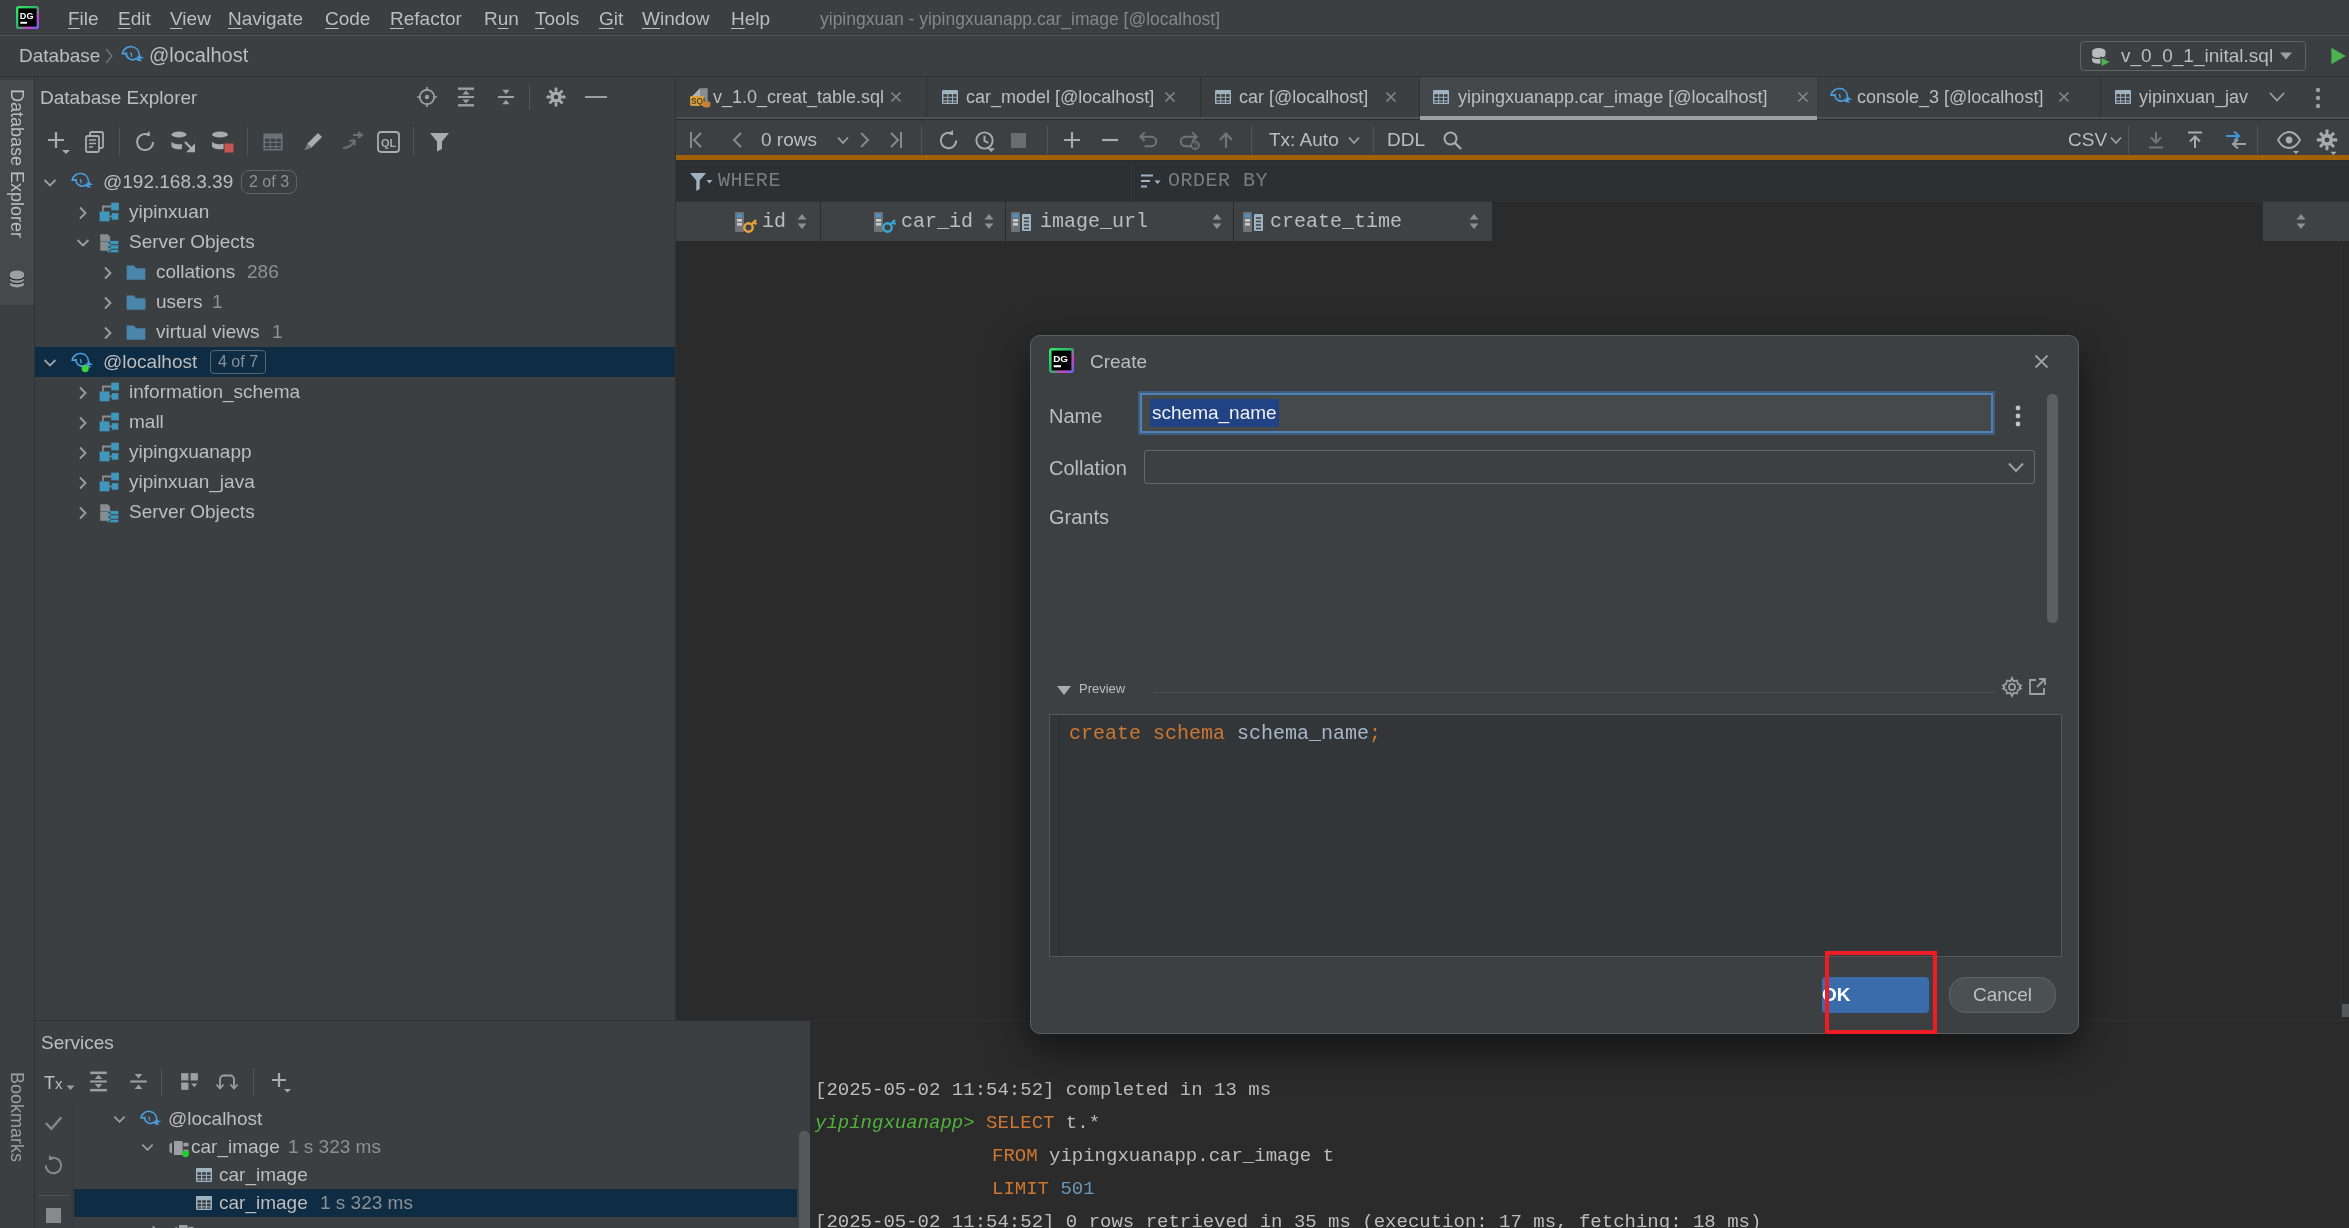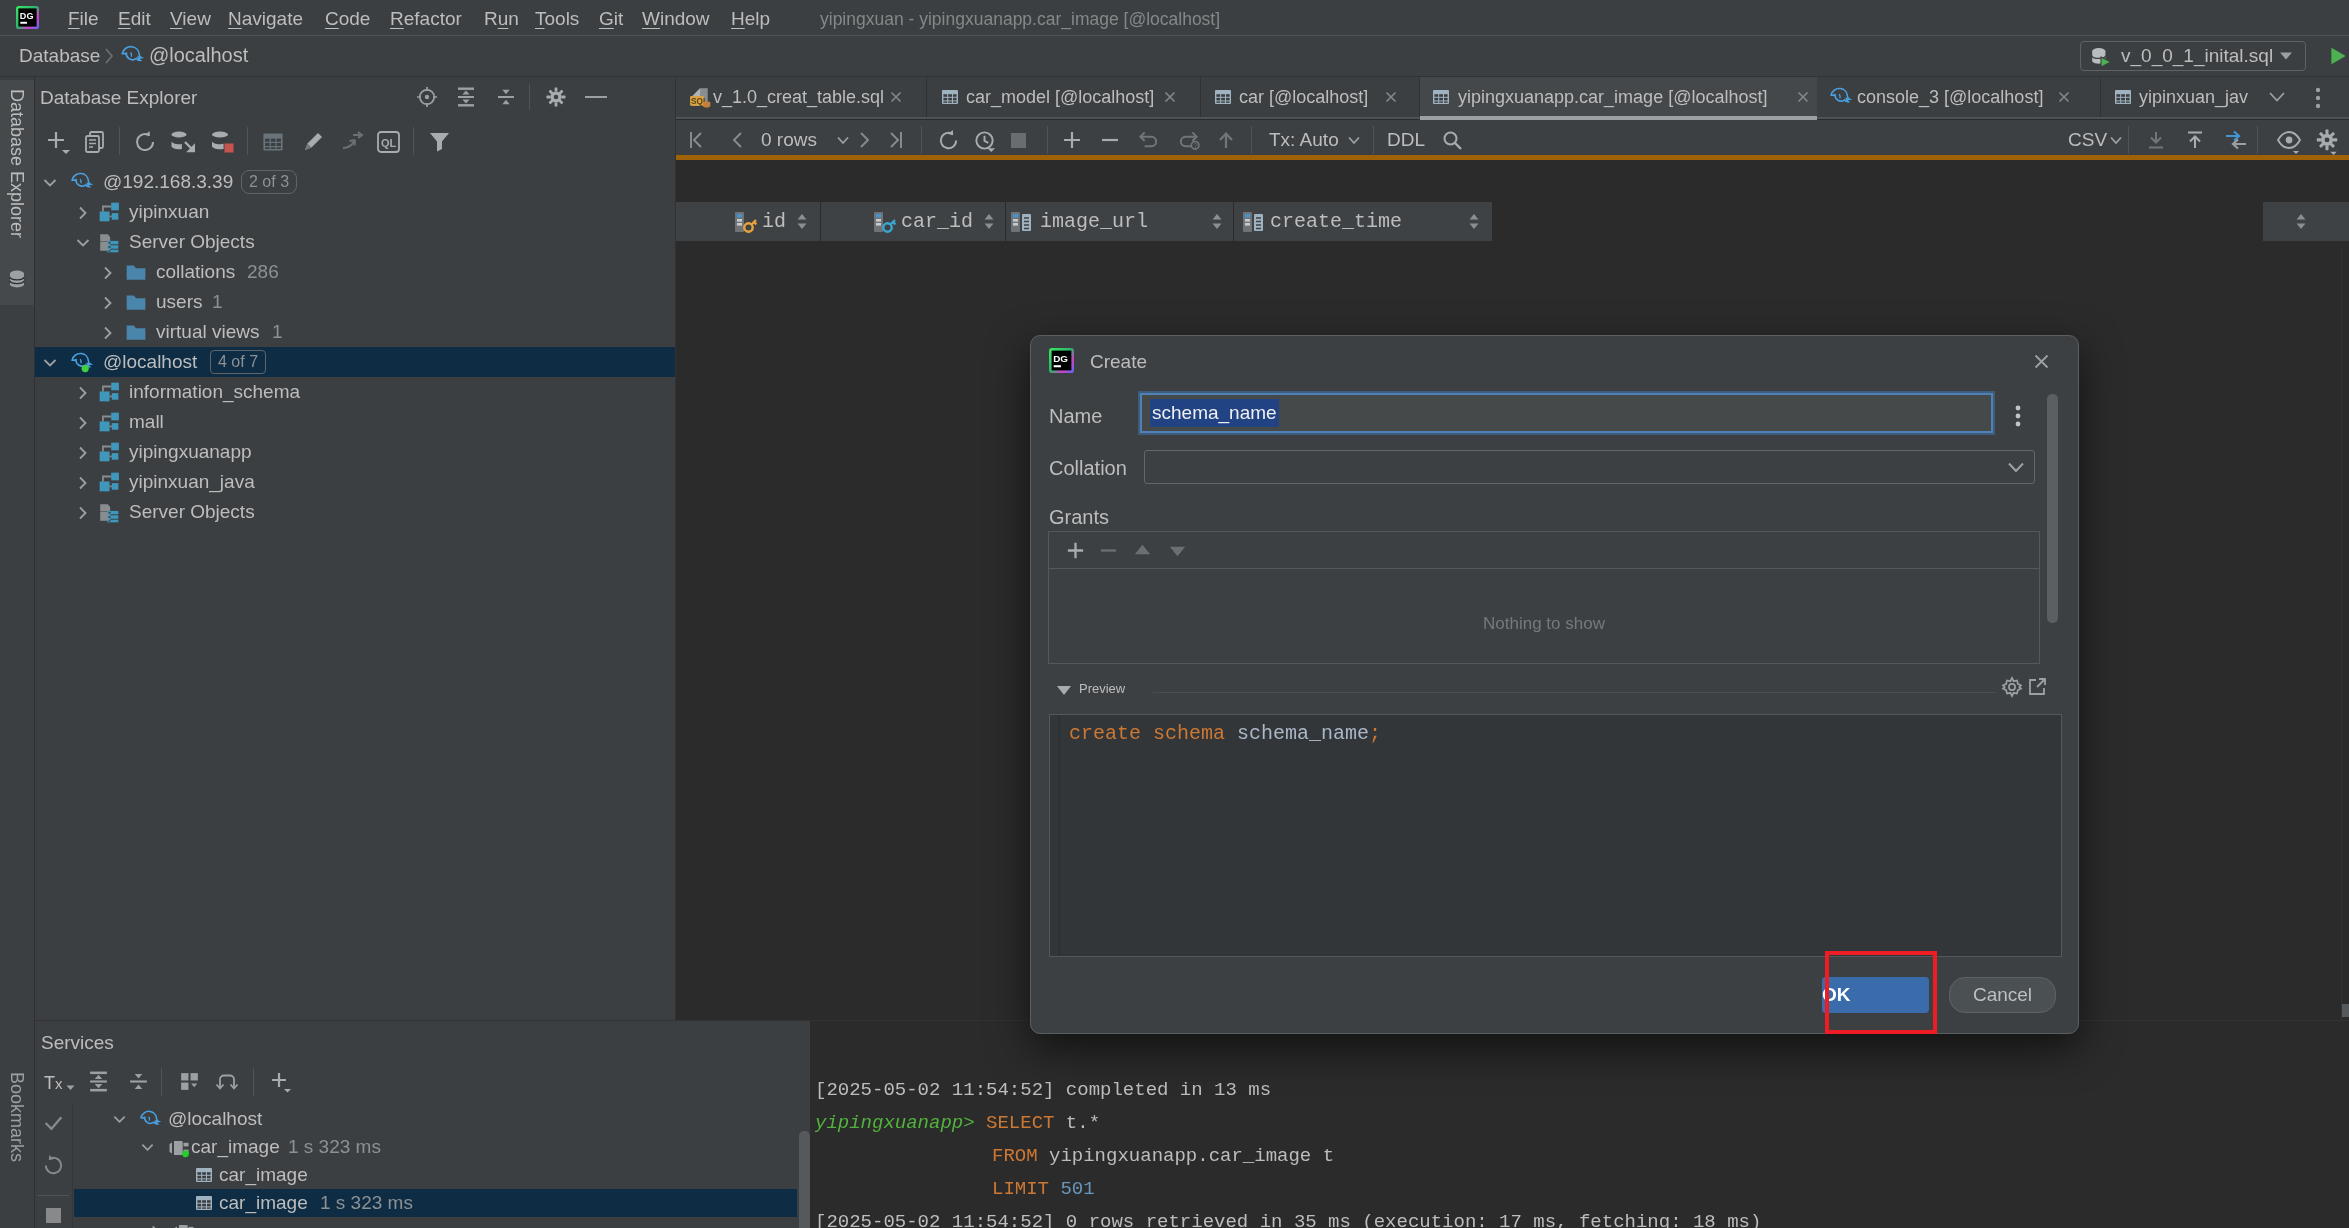--- a/index.html
+++ b/index.html
@@ -496,20 +496,33 @@
       <rect x="9.6" y="1.8" width="2.8" height="4" rx="0.6" transform="rotate(45 11 11)"></rect>
       <rect x="9.6" y="16.2" width="2.8" height="4" rx="0.6" transform="rotate(45 11 11)"></rect>
       <rect x="9.6" y="1.8" width="2.8" height="4" rx="0.6" transform="rotate(-45 11 11)"></rect>
       <rect x="9.6" y="16.2" width="2.8" height="4" rx="0.6" transform="rotate(-45 11 11)"></rect>
     </g>
     <circle cx="11" cy="11" r="2.3" fill="#3c4043"></circle>
     <path d="M14 22 L20 22 L17 25 Z" fill="#a9acae"></path>
       </svg>
   </div>
 
+  <div class="abs" style="left:0;top:84px;width:1674px;height:41px;background:#2d3032;border-bottom:1px solid #323232;box-sizing:border-box;">
+    <svg class="abs" style="left:13px;top:11px;" width="24" height="20" viewBox="0 0 24 20">
+        <path d="M1 1 H17 L10.7 8.5 V17 L7.3 19 V8.5 Z" fill="#9fb3c2"></path>
+        <path d="M17.5 8 L20.5 11.5 L23.5 8 Z" fill="#9fb3c2"></path>
+      </svg>
+    <span class="abs mono" style="left:42px;line-height:40px;font-size:20px;color:#7a7d7e;letter-spacing:0.6px;">WHERE</span>
+    <div class="abs" style="left:455px;top:0;width:1px;height:40px;background:#33373a;"></div>
+      <svg class="abs" style="left:463px;top:12px;" width="22" height="18" viewBox="0 0 22 18">
+        <path d="M2 2.5 H14 M2 8 H11 M2 13.5 H8" stroke="#9fb3c2" stroke-width="2"></path>
+        <path d="M15.5 7.5 L18.5 11 L21.5 7.5 Z" fill="#9fb3c2"></path>
+      </svg>
+    <span class="abs mono" style="left:492px;line-height:40px;font-size:20px;color:#7a7d7e;letter-spacing:0.5px;">ORDER BY</span>
+  </div>
 
   <div class="abs" style="left:1665px;top:168px;width:1px;height:852px;background:#303335;"></div>
   <div class="abs" style="left:1666px;top:927px;width:8px;height:13px;background:#55595b;"></div>
 
   <div class="abs" style="left:0;top:125px;width:1674px;height:39px;">
     <div class="abs" style="left:0;top:0;width:144px;height:39px;background:#3e4244;border-right:1px solid #2b2b2b;"></div>
     <div class="abs" style="left:145px;top:0;width:184px;height:39px;background:#3e4244;border-right:1px solid #2b2b2b;"></div>
     <div class="abs" style="left:330px;top:0;width:227px;height:39px;background:#3e4244;border-right:1px solid #2b2b2b;"></div>
     <div class="abs" style="left:558px;top:0;width:258px;height:39px;background:#3e4244;border-right:1px solid #2b2b2b;"></div>
     <div class="abs" style="left:1587px;top:0;width:87px;height:39px;background:#3e4244;"></div>
@@ -710,36 +723,20 @@
     </svg>
   <div class="abs" style="left:1016px;top:58px;width:11px;height:229px;background:#5b5f61;border-radius:5px;"></div>
 
   <div class="abs" style="left:18px;top:121px;">Collation</div>
   <div class="abs" style="left:113px;top:114px;width:891px;height:34px;border:1px solid #63686c;border-radius:3px;box-sizing:border-box;"></div>
   <svg class="abs" style="left:976px;top:126px;" width="18" height="11" viewBox="0 0 18 11">
       <path d="M2 1.5 L9 9 L16 1.5" stroke="#9da0a2" stroke-width="2" fill="none"></path>
     </svg>
 
   <div class="abs" style="left:18px;top:170px;">Grants</div>
-  <div class="abs" style="left:17px;top:195px;width:992px;height:133px;border:1px solid #54585b;box-sizing:border-box;">
-    <div class="abs" style="left:0;top:36px;width:990px;height:1px;background:#54585b;"></div>
-    <svg class="abs" style="left:16px;top:8px;" width="21" height="21" viewBox="0 0 22 22">
-        <path d="M11 3 V19 M3 11 H19" stroke="#a9acae" stroke-width="2.4"></path>
-      </svg>
-    <svg class="abs" style="left:49px;top:8px;" width="21" height="21" viewBox="0 0 22 22">
-        <path d="M3 11 H19" stroke="#6b6f72" stroke-width="2.4"></path>
-      </svg>
-    <svg class="abs" style="left:83px;top:8px;" width="21" height="21" viewBox="0 0 22 22">
-        <path d="M11 5 L19 15 H3 Z" fill="#6b6f72"></path>
-      </svg>
-    <svg class="abs" style="left:118px;top:8px;" width="21" height="21" viewBox="0 0 22 22">
-        <path d="M11 17 L3 7 H19 Z" fill="#6b6f72"></path>
-      </svg>
-    <div class="abs" style="left:0;top:82px;width:990px;text-align:center;font-size:17px;color:#75797d;">Nothing to show</div>
-  </div>
 
   <svg class="abs" style="left:25px;top:349px;" width="16" height="11" viewBox="0 0 16 11">
       <path d="M1 1 H15 L8 10 Z" fill="#a9acae"></path>
     </svg>
   <div class="abs" style="left:48px;top:345px;font-size:13px;">Preview</div>
   <div class="abs" style="left:122px;top:356px;width:843px;height:1px;background:#4a4e50;"></div>
   <svg class="abs" style="left:970px;top:340px;" width="22" height="22" viewBox="0 0 22 22">
       <circle cx="11" cy="11" r="3.1" fill="none" stroke="#9da0a2" stroke-width="1.7"></circle>
       <path d="M11 2 L12.6 5.2 L16 4.4 L16.8 7.8 L20 9.4 L18.4 11 L20 12.6 L16.8 14.2 L16 17.6 L12.6 16.8 L11 20 L9.4 16.8 L6 17.6 L5.2 14.2 L2 12.6 L3.6 11 L2 9.4 L5.2 7.8 L6 4.4 L9.4 5.2 Z" fill="none" stroke="#9da0a2" stroke-width="1.7"></path>
     </svg>

